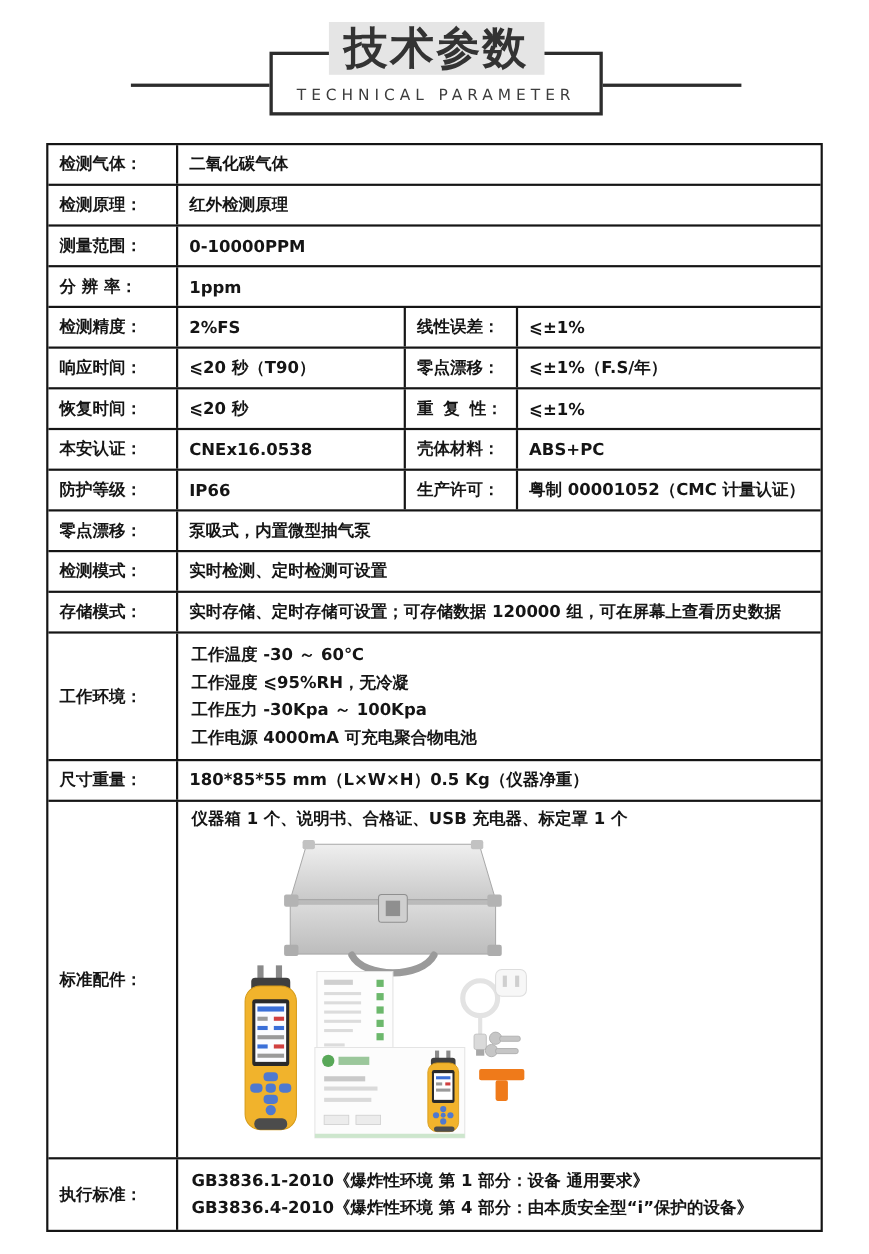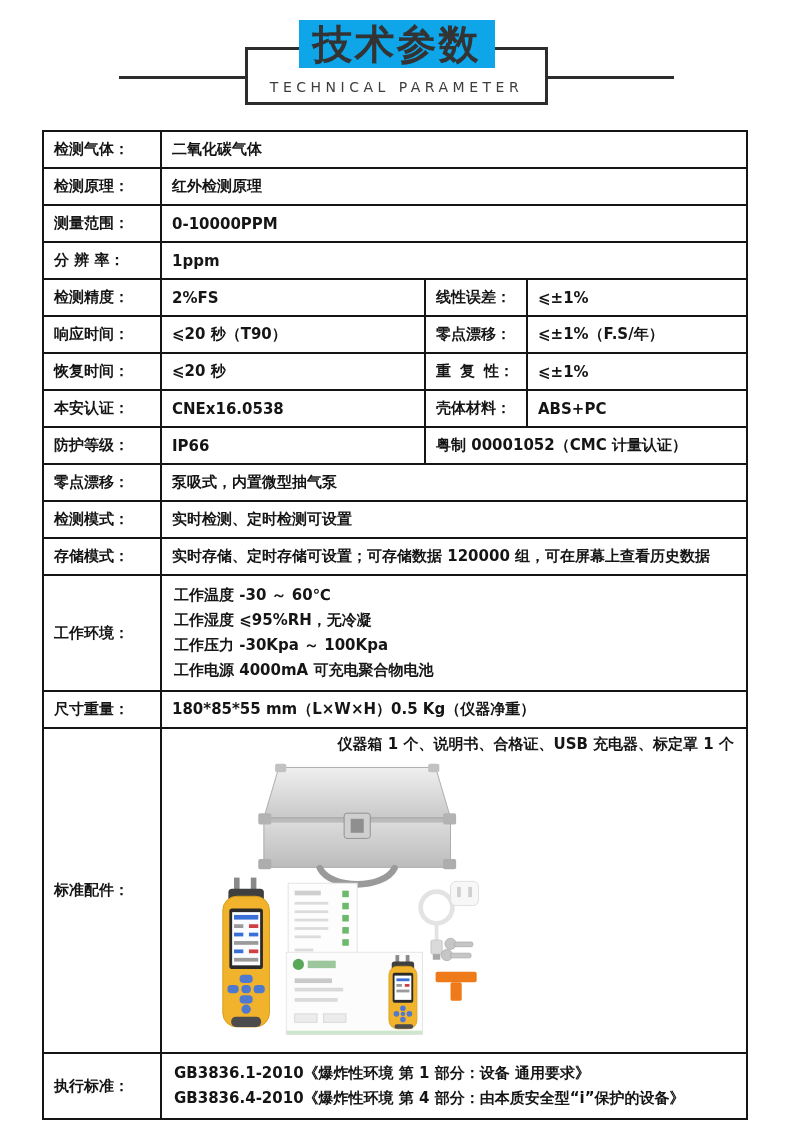--- a/index.html
+++ b/index.html
@@ -7,39 +7,39 @@
   body { font-family:"DejaVu Sans","Liberation Sans",sans-serif; }
   .page { position:relative; width:790px; height:1140px; background:#fff; overflow:hidden; }
 
   
   .h-line { position:absolute; height:3px; background:#2d2d2d; top:76px; }
   .h-line.left  { left:119px; width:126px; }
   .h-line.right { left:548px; width:126px; }
   .h-box { position:absolute; left:245px; top:47px; width:303px; height:58px;
            border:3px solid #2d2d2d; }
   .h-title { position:absolute; top:-30px; left:50%; transform:translateX(-50%);
-             background:#0ea5e9; padding:0 14px; font-size:40px; line-height:48px;
+             background:#e5e5e5; padding:0 14px; font-size:40px; line-height:48px;
              font-weight:bold; color:#333; white-space:nowrap; letter-spacing:2px; }
   .h-sub { position:absolute; bottom:7px; left:0; width:100%; text-align:center;
            font-size:14px; letter-spacing:4.5px; color:#3d3d3d; }
 
   
   .tbl { position:absolute; left:42px; top:130px; width:706px;
          border:2px solid #151515; color:#151515; font-size:15px; font-weight:bold; }
   .trow { display:flex; border-top:2px solid #151515; }
   .trow:first-child { border-top:none; }
   .cell { display:flex; align-items:center; padding:5px 10px; min-height:35px; }
   .cell + .cell { border-left:2px solid #151515; }
   .lab  { width:116px; flex:none; }
-  .v1   { width:264px; flex:none; }
+  .v1   { width:207px; flex:none; }
   .lab2 { width:102px; flex:none;font-family:Liberation Mono, monospace; }
   .val, .v2 { flex:1; }
   .multi { flex-direction:column; align-items:flex-start; justify-content:center;
            padding:7px 12px; line-height:25px; }
-  .imgcell { flex-direction:column; align-items:stretch; padding:6px 12px 8px 12px;text-align:right; }
+  .imgcell { flex-direction:column; align-items:stretch; padding:6px 12px 8px 12px; }
   .art-wrap { margin:6px 0 0 26px; width:292px; }
 </style>
 </head>
 <body>
 
 <div class="page">
 
   <div class="h-line left"></div>
   <div class="h-line right"></div>
   <div class="h-box">
@@ -84,20 +84,21 @@
       </div>
       <div class="trow">
         <div class="cell lab">本安认证：</div>
         <div class="cell v1">CNEx16.0538</div>
         <div class="cell lab2">壳体材料：</div>
         <div class="cell v2">ABS+PC</div>
       </div>
       <div class="trow">
         <div class="cell lab">防护等级：</div>
         <div class="cell v1">IP66</div>
+        <div class="cell lab2">生产许可：</div>
         <div class="cell v2">粤制 00001052（CMC 计量认证）</div>
       </div>
       <div class="trow">
         <div class="cell lab">零点漂移：</div>
         <div class="cell val">泵吸式，内置微型抽气泵</div>
       </div>
       <div class="trow">
         <div class="cell lab">检测模式：</div>
         <div class="cell val">实时检测、定时检测可设置</div>
       </div>

